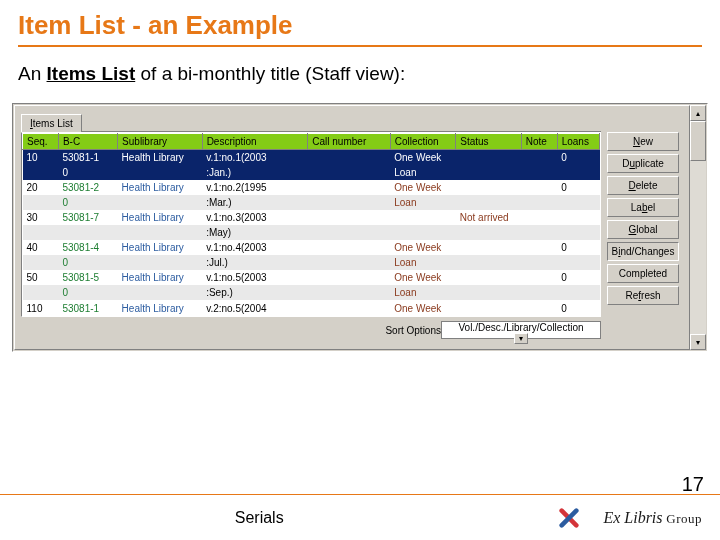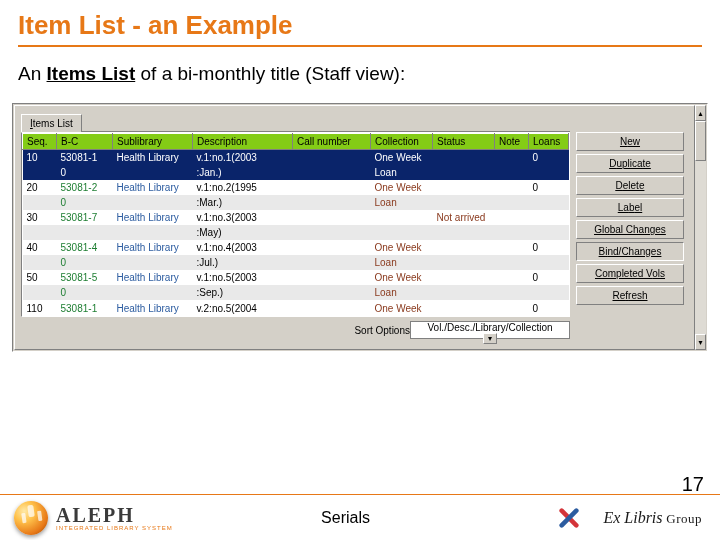--- a/index.html
+++ b/index.html
@@ -6,21 +6,21 @@
   body { margin: 0; width: 720px; height: 540px; font-family: Verdana, Tahoma, sans-serif; background: #fff; overflow: hidden; }
   .slide { width: 720px; height: 540px; position: relative; }
   .title { color: #E77817; font-weight: bold; font-size: 26px; padding: 10px 18px 4px; }
   .hr-line { height: 2px; background: #E77817; margin: 0 18px 8px; }
   .subtitle { font-size: 19px; padding: 8px 18px 18px; color: #000; }
   .subtitle .b { font-weight: bold; text-decoration: underline; }
 
   .app { margin: 0 12px; background: #D4D0C8; border: 1px solid #808080; border-right-color: #fff; border-bottom-color: #fff; padding: 1px; }
   .app-inner { border: 1px solid #fff; border-right-color: #808080; border-bottom-color: #808080; padding: 4px 10px 10px 6px; display: flex; }
   .main-col { flex: 1; display: flex; flex-direction: column; }
-  .right-col { width: 108px; margin-left: 6px; padding-top: 22px; display: flex; flex-direction: column; text-decoration: underline; }
+  .right-col { width: 72px; margin-left: 6px; padding-top: 22px; display: flex; flex-direction: column; }
 
   .tab-strip { display: flex; align-items: flex-end; height: 22px; border-bottom: 1px solid #808080; margin-bottom: 0; }
   .tab { font-size: 10px; padding: 3px 8px; background: #D4D0C8; border: 1px solid #fff; border-right-color: #808080; border-bottom: none; position: relative; top: 1px; }
   .tab .u { text-decoration: underline; }
 
   .grid-wrap { border-top: 1px solid #fff; border-left: 1px solid #808080; border-right: 1px solid #fff; border-bottom: 1px solid #fff; background: #fff; }
   .grid { width: 100%; border-collapse: collapse; font-size: 10px; table-layout: fixed; }
   .grid th { background: #84cc16; border: 1px solid #808080; border-top-color: #fff; border-left-color: #fff; font-weight: normal; text-align: left; padding: 2px 4px; color: #000; white-space: nowrap; overflow: hidden; }
   .grid td { padding: 2px 4px; vertical-align: top; white-space: nowrap; overflow: hidden; }
   .row-pair:nth-of-type(even) { background: #E9E9E9; }
@@ -254,27 +254,20 @@
       <div class="vsthumb"></div>
       <div class="vstrack"></div>
       <div class="vsbtn">▾</div>
     </div>
     </div>
   </div>
 
   <div class="page-num">17</div>
 
   <div class="footer">
-    <div class="footer-left">
-      <div class="sphere"></div>
-      <div>
-        <div class="aleph-name">ALEPH</div>
-        <div class="aleph-sub">INTEGRATED LIBRARY SYSTEM</div>
-      </div>
-    </div>
     <div class="footer-center">Serials</div>
     <div class="footer-right">
       <div class="ex-icon">
         <svg viewBox="0 0 24 24">
             <line x1="4" y1="4" x2="20" y2="20" stroke="#D4353A" stroke-width="5" stroke-linecap="round"></line>
             <line x1="20" y1="4" x2="4" y2="20" stroke="#2C5CA0" stroke-width="5" stroke-linecap="round"></line>
           </svg>
       </div>
       <div class="ex-text"><span class="ex">Ex Libris</span><span class="grp"> Group</span></div>
     </div>

